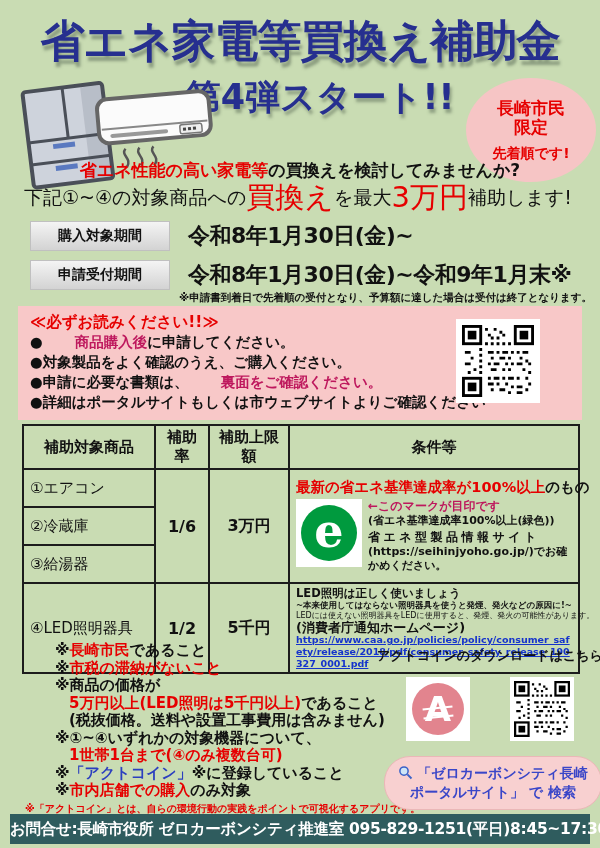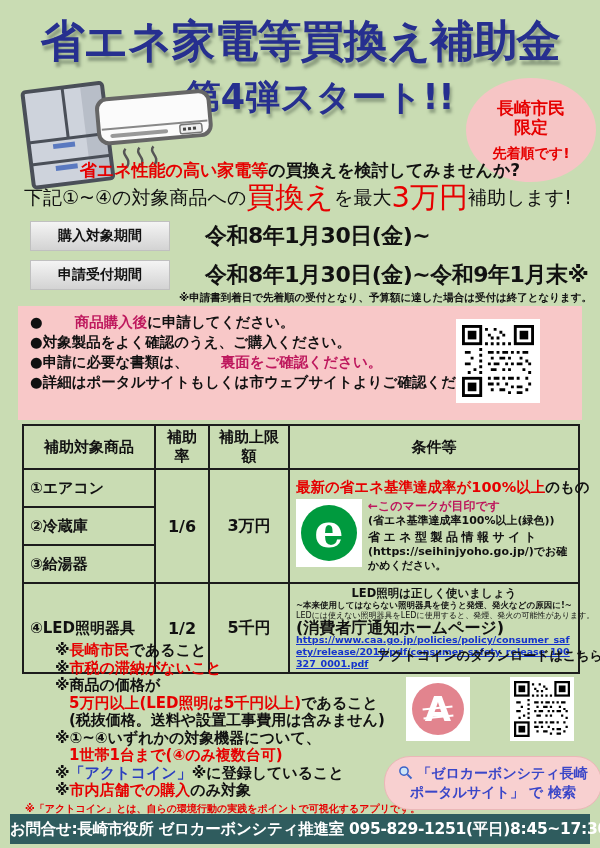--- a/index.html
+++ b/index.html
@@ -14,50 +14,50 @@
   .ac{position:absolute;left:96px;top:92px;transform:rotate(-5deg);}
   .badge{position:absolute;right:4px;top:78px;width:130px;height:104px;background:#f6c5c5;border-radius:50%;display:flex;flex-direction:column;align-items:center;justify-content:center;color:#e60000;font-weight:bold;text-align:center;}
   .badge span{font-size:17px;line-height:1.15;}
   .badge .badge3{font-size:14px;margin-top:7px;}
 
   .lead{position:absolute;top:159px;left:0;right:0;text-align:center;font-size:17px;font-weight:bold;white-space:nowrap;}
   .offer{position:absolute;top:183px;left:24px;font-size:19px;font-weight:normal;white-space:nowrap;display:flex;align-items:center;}
   .offer .big{font-size:29px;color:#e60000;line-height:1;}
 
   .periods{position:absolute;top:221px;left:30px;right:0;}
-  .prow{display:flex;align-items:flex-start;margin-bottom:9px;gap:35px;}
+  .prow{display:flex;align-items:flex-start;margin-bottom:9px;}
   .plabel{width:138px;background:linear-gradient(#f4f4f4,#d3d3d3);border:1px solid #c0c0c0;text-align:center;font-weight:bold;font-size:14px;padding:5px 0;}
-  .pvalue{font-size:22px;font-weight:bold;white-space:nowrap;letter-spacing:-0.5px;}
+  .pvalue{font-size:22px;font-weight:bold;margin-left:18px;white-space:nowrap;letter-spacing:-0.5px;}
   .pnote{position:absolute;top:291px;right:8px;font-size:10.5px;font-weight:bold;}
 
   .notice{position:absolute;top:306px;left:18px;right:18px;height:102px;background:#f8c8c8;padding:6px 12px;}
   .ntitle{color:#e60000;font-weight:bold;font-size:15.5px;line-height:20px;}
   .nline{font-weight:bold;font-size:14.5px;line-height:20px;white-space:nowrap;}
   .nline .red{color:#be185d;margin-left:32px;}
   .qr-notice{position:absolute;right:42px;top:13px;width:84px;height:84px;background:#fff;padding:6px;box-sizing:border-box;}
   .qr-notice svg,.qr-small svg{width:100%;height:100%;display:block;}
 
   table.subsidy{position:absolute;top:424px;left:22px;width:556px;border-collapse:collapse;table-layout:fixed;}
   table.subsidy th,table.subsidy td{border:2px solid #1c1c1c;padding:2px 6px;vertical-align:middle;}
   table.subsidy th{font-size:15px;font-weight:bold;text-align:center;height:30px;}
-  td.prod{font-size:15px;font-weight:bold;height:32px;}
+  td.prod{font-size:15px;font-weight:normal;height:32px;}
   td.rate,td.cap{font-size:16px;font-weight:bold;text-align:center;}
   td.cond{vertical-align:top;padding:3px 6px;}
   .c1line{font-size:14.5px;font-weight:bold;white-space:nowrap;line-height:19px;}
   .c1flex{display:flex;margin-top:2px;}
   .emark-box{width:66px;height:68px;background:#fff;flex:0 0 66px;display:flex;align-items:center;justify-content:center;}
   .emark-circle{width:56px;height:56px;border-radius:50%;background:#009a3e;color:#fff;font-weight:bold;font-size:46px;line-height:52px;text-align:center;font-family:"DejaVu Serif",serif;}
   .emark-text{margin-left:6px;}
   .m1{color:#be185d;font-weight:bold;font-size:12px;line-height:15px;}
   .m2{font-weight:bold;font-size:11px;line-height:14.5px;}
   .m3{font-weight:bold;font-size:12px;line-height:16px;letter-spacing:3.5px;white-space:nowrap;}
-  .led1{font-weight:bold;font-size:11.5px;line-height:14px;text-align:center;}
+  .led1{font-weight:bold;font-size:11.5px;line-height:14px;}
   .led2{font-weight:bold;font-size:8.5px;line-height:11px;white-space:nowrap;}
   .led3{font-size:8px;line-height:10px;white-space:nowrap;}
-  .led4{font-weight:bold;font-size:16px;line-height:13px;}
+  .led4{font-weight:bold;font-size:13px;line-height:13px;}
   .ledlink{color:#1533cc;font-weight:bold;font-size:9.5px;line-height:12px;word-break:break-all;text-decoration:underline;display:block;}
 
   .bottom{position:absolute;top:642px;left:25px;right:8px;display:flex;}
   .reqs{width:352px;flex:0 0 352px;}
   .req-line{font-size:15px;line-height:17.5px;font-weight:bold;white-space:nowrap;margin-left:30px;}
   .req-line.indent{padding-left:14px;}
   .req-small{font-size:10px;line-height:13px;font-weight:bold;color:#e60000;margin-top:2px;white-space:nowrap;}
   .actside{flex:1;text-align:center;}
   .act-head{font-size:13px;font-weight:bold;white-space:nowrap;margin-top:5px;}
   .act-row{display:flex;justify-content:center;gap:40px;margin-top:12px;align-items:center;}
@@ -144,20 +144,21 @@
       <span class="pvalue">令和8年1月30日(金)~</span>
     </div>
     <div class="prow">
       <span class="plabel">申請受付期間</span>
       <span class="pvalue">令和8年1月30日(金)~令和9年1月末※</span>
     </div>
   </div>
   <div class="pnote">※申請書到着日で先着順の受付となり、予算額に達した場合は受付は終了となります。</div>
 
   <div class="notice">
+    <div class="ntitle">≪必ずお読みください!!≫</div>
     <div class="nline"><span>●</span><span class="red">商品購入後</span><span>に申請してください。</span></div>
     <div class="nline"><span>●</span><span>対象製品をよく確認のうえ、ご購入ください。</span></div>
     <div class="nline"><span>●</span><span>申請に必要な書類は、</span><span class="red">裏面をご確認ください。</span></div>
     <div class="nline"><span>●</span><span>詳細はポータルサイトもしくは市ウェブサイトよりご確認ください</span></div>
     <div class="qr-notice">
         <svg viewBox="0 0 25 25">
           <use href="#qrsym"></use>
         </svg>
       </div>
   </div>

